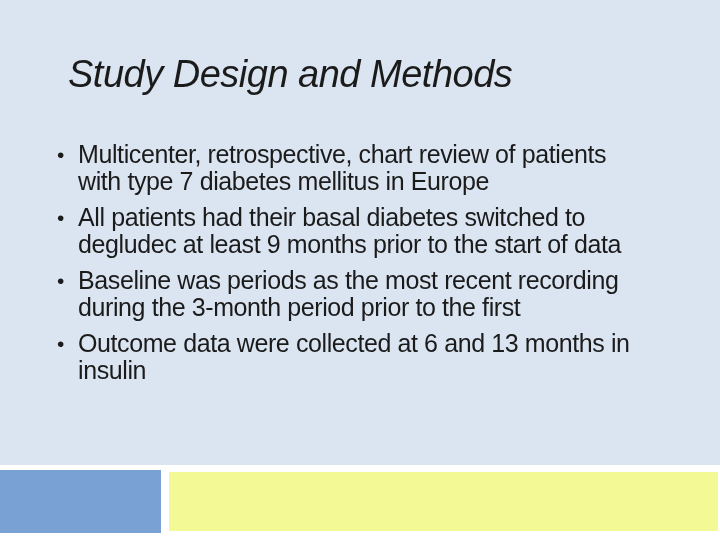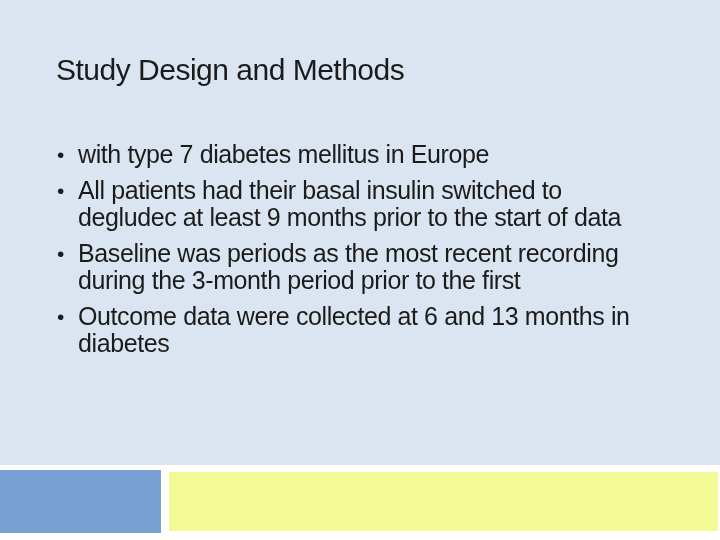--- a/index.html
+++ b/index.html
@@ -18,28 +18,29 @@
   .main-area {
     position: absolute;
     left: 0;
     top: 0;
     width: 720px;
     height: 465px;
     background: var(--bg, #dbe5f1);
   }
   .slide-title {
     position: absolute;
-    left: 56px;
+    left: 68px;
     top: 55px;
-    font-size: 30px;
+    font-size: 38px;
     line-height: 1.0;
     font-weight: 400;
     letter-spacing: -0.5px;
     color: var(--text, #1b1b1b);
     white-space: nowrap;
+    font-style: italic;
   }
   .bullet-list {
     position: absolute;
     left: 57px;
     top: 141px;
     width: 640px;
     color: var(--text, #1b1b1b);
   }
   .bullet-item {
     display: flex;
@@ -84,45 +85,46 @@
 
 <div class="slide">
   <div class="main-area">
     <div class="slide-title">Study Design and Methods</div>
 
     <div class="bullet-list">
 
       <div class="bullet-item">
         <div class="bullet-marker">•</div>
         <div class="bullet-lines">
+          <div class="bullet-line">Multicenter, retrospective, chart review of patients</div>
           <div class="bullet-line">with type 7 diabetes mellitus in Europe</div>
         </div>
       </div>
 
       <div class="bullet-item">
         <div class="bullet-marker">•</div>
         <div class="bullet-lines">
-          <div class="bullet-line">All patients had their basal insulin switched to</div>
+          <div class="bullet-line">All patients had their basal diabetes switched to</div>
           <div class="bullet-line">degludec at least 9 months prior to the start of data</div>
         </div>
       </div>
 
       <div class="bullet-item">
         <div class="bullet-marker">•</div>
         <div class="bullet-lines">
           <div class="bullet-line">Baseline was periods as the most recent recording</div>
           <div class="bullet-line">during the 3-month period prior to the first</div>
         </div>
       </div>
 
       <div class="bullet-item">
         <div class="bullet-marker">•</div>
         <div class="bullet-lines">
           <div class="bullet-line">Outcome data were collected at 6 and 13 months in</div>
-          <div class="bullet-line">diabetes</div>
+          <div class="bullet-line">insulin</div>
         </div>
       </div>
 
     </div>
   </div>
 
   <div class="bottom-accent-blue"></div>
   <div class="bottom-accent-yellow"></div>
 </div>
 

